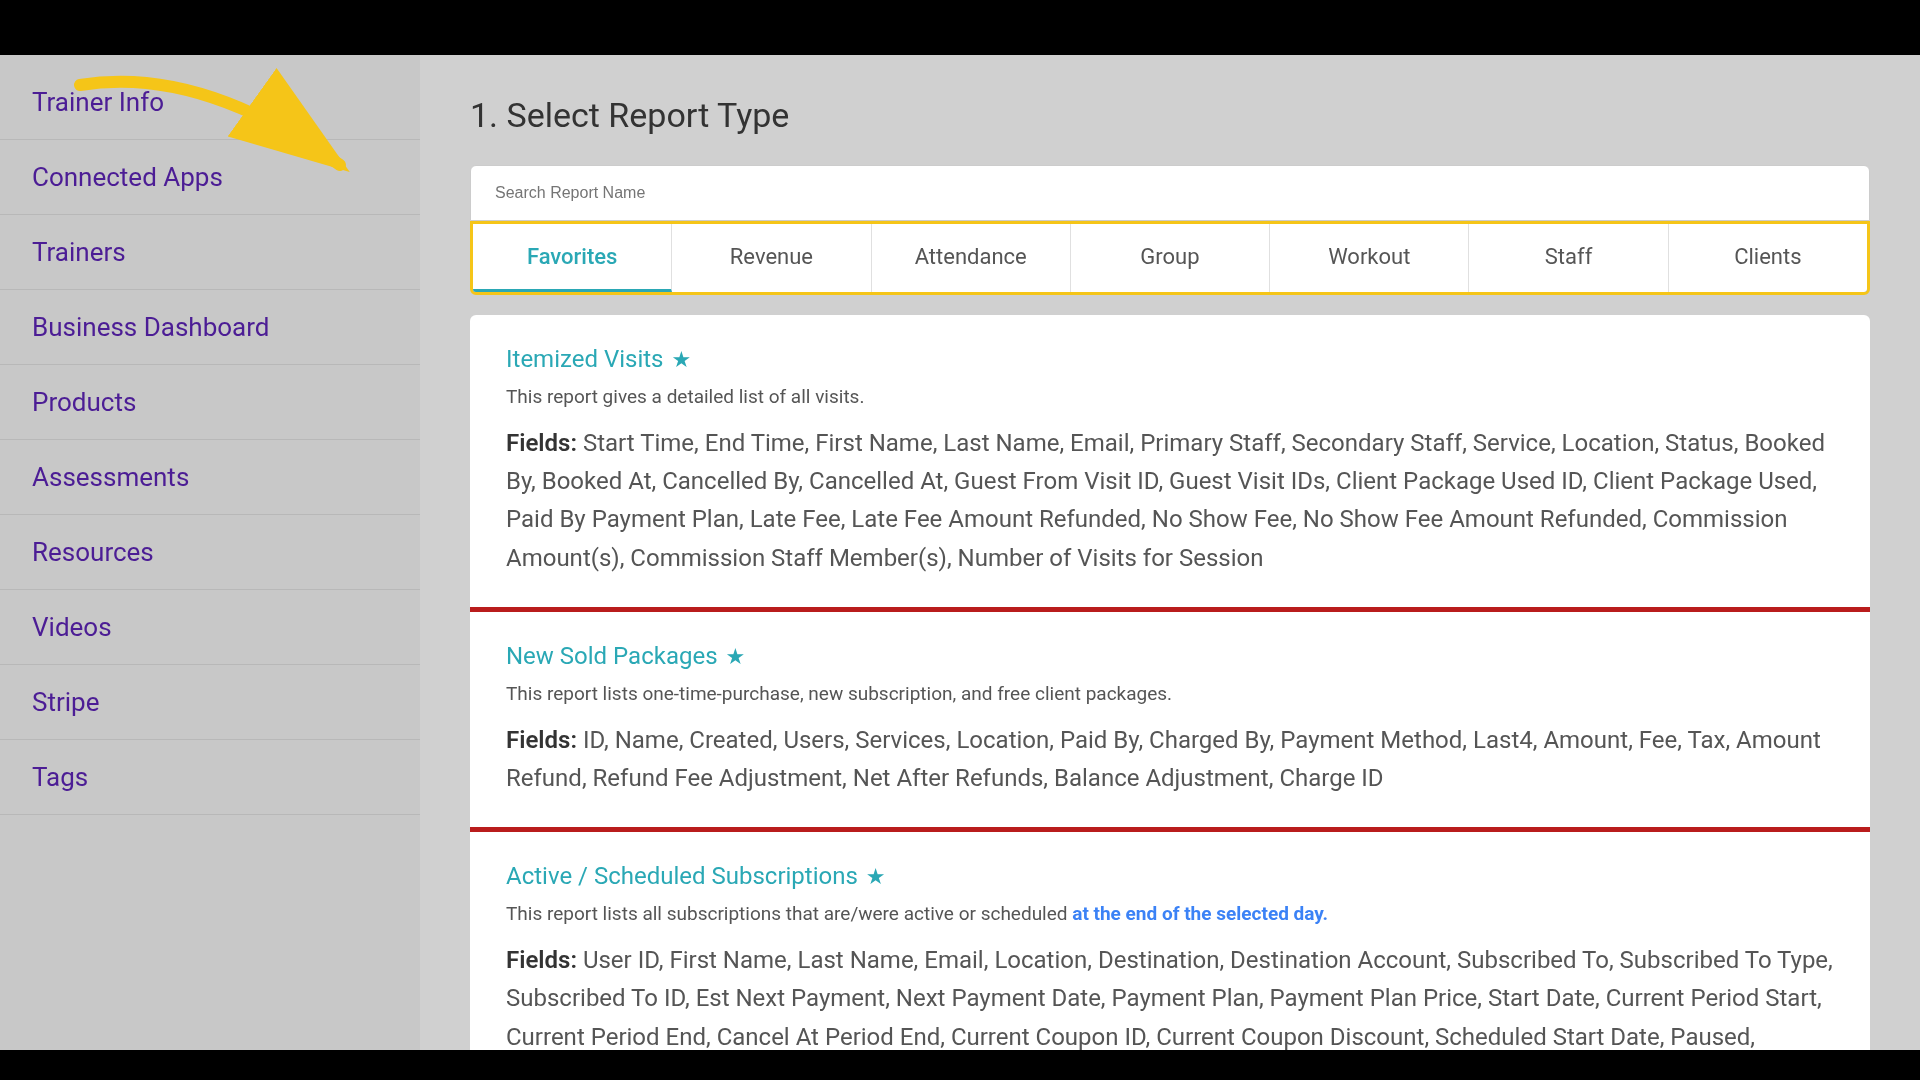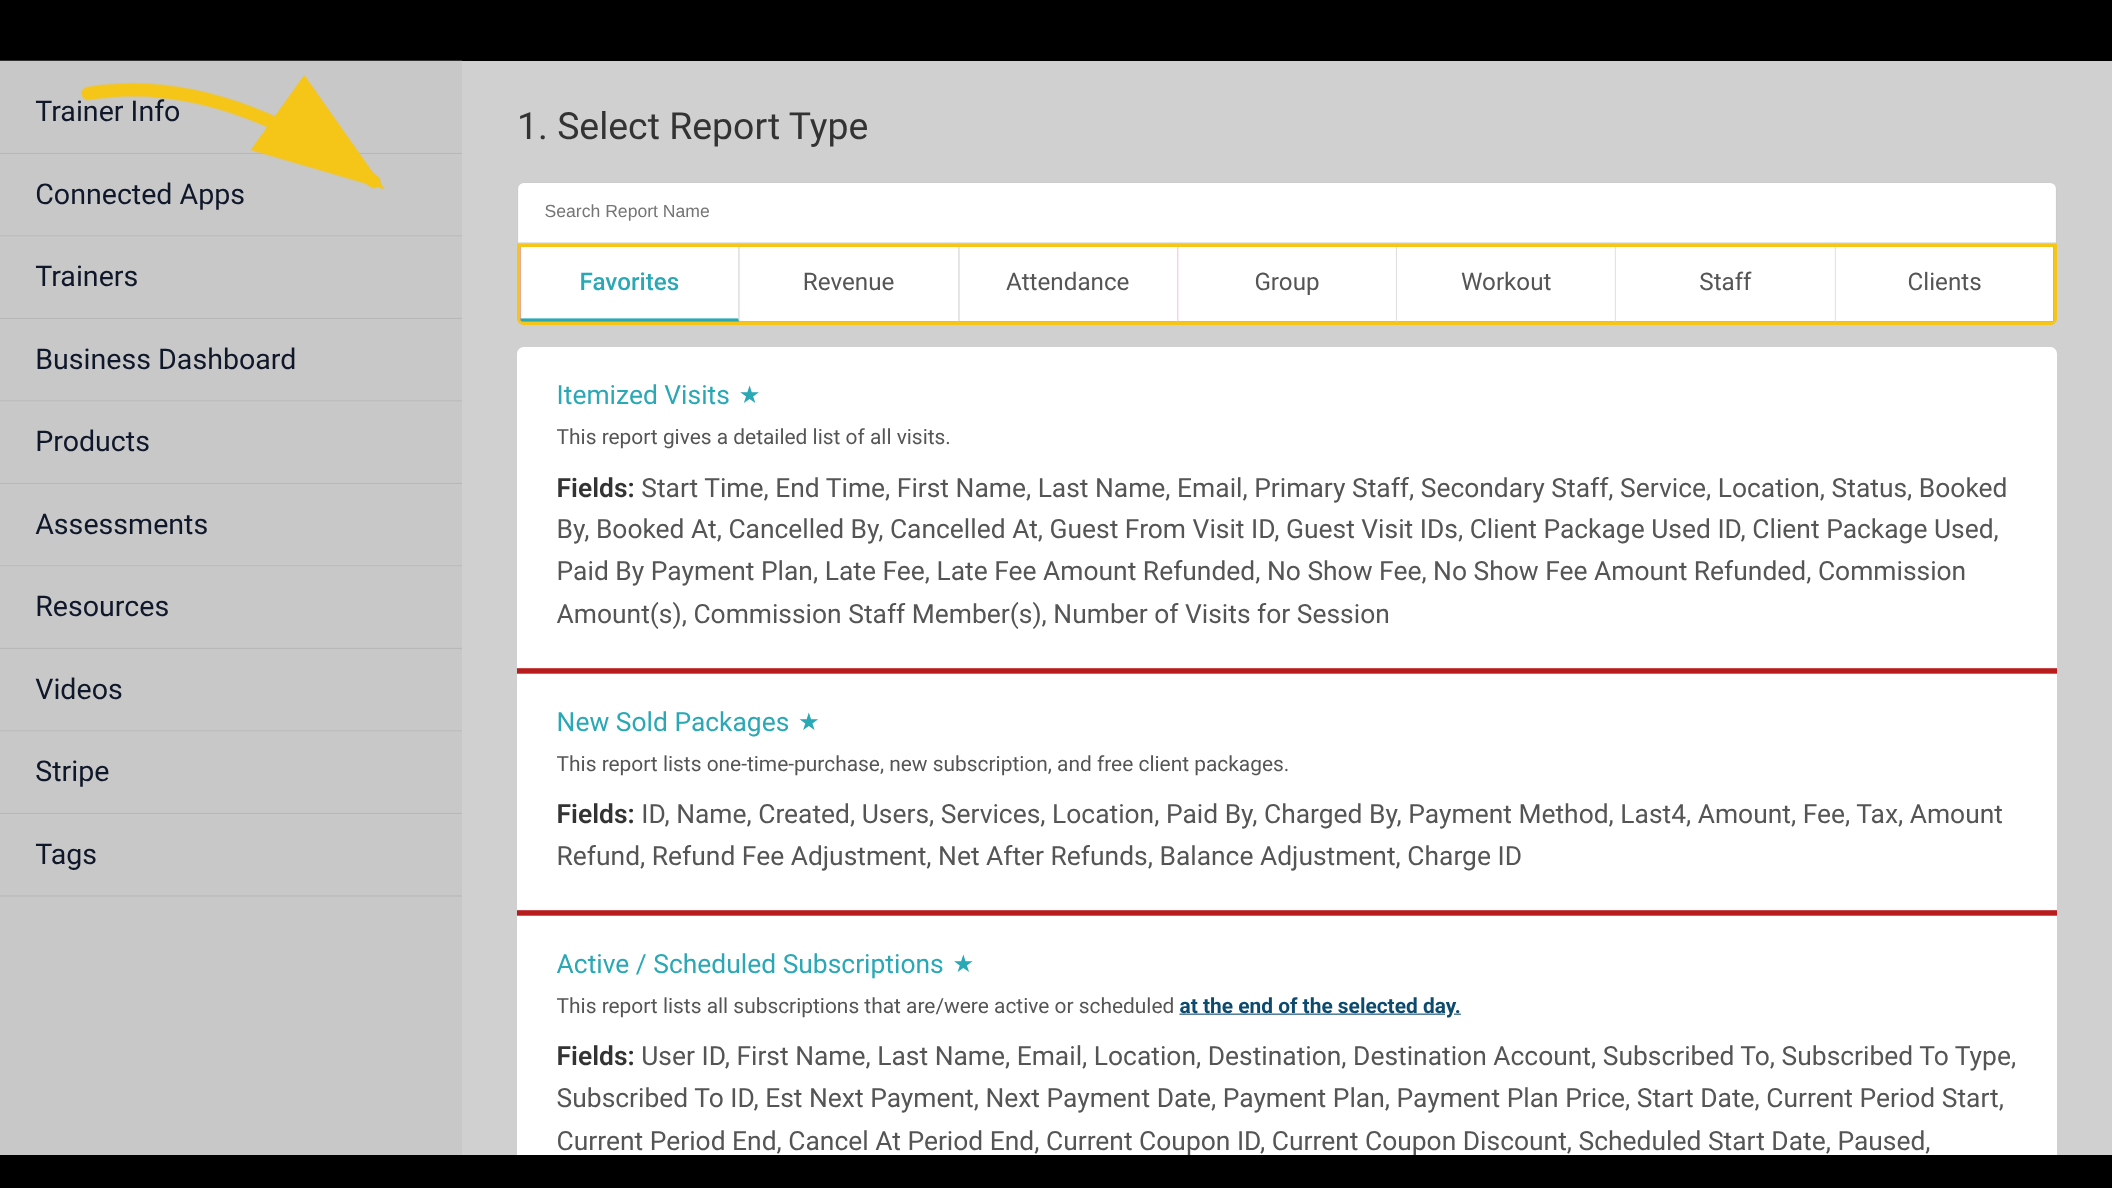--- a/index.html
+++ b/index.html
@@ -29,21 +29,21 @@
       flex-shrink: 0;
       padding-top: 10px;
       overflow-y: auto;
     }
     .sidebar-item {
       display: flex;
       align-items: center;
       padding: 22px 32px;
       border-bottom: 1px solid #b8b8b8;
       font-size: 26px;
-      color: #0f172a;
+      color: #4c1d95;
       cursor: pointer;
       background: #c8c8c8;
     }
     .sidebar-item.active {
       background: #aaa;
       font-weight: 500;
     }
     
     .main-content {
       flex: 1;
@@ -63,21 +63,21 @@
       border: 1px solid #ccc;
       border-radius: 6px 6px 0 0;
       padding: 18px 24px;
       font-size: 16px;
       color: #999;
       width: 100%;
       margin-bottom: 0;
     }
     
     .tabs-container {
-      background: #be185d;
+      background: #737373;
       border: 3px solid #f5c518;
       border-radius: 0 0 6px 6px;
       display: flex;
       overflow: hidden;
       margin-bottom: 20px;
     }
     .tab {
       flex: 1;
       padding: 20px 16px;
       font-size: 22px;
@@ -130,22 +130,21 @@
       font-size: 24px;
       color: #555;
       line-height: 1.6;
     }
     .report-fields strong {
       font-weight: 600;
       color: #333;
     }
     .report-description strong {
       font-weight: 700;
-      color: #0c4a6e;
-      text-decoration: underline;
+      color: #3b82f6;
     }
     .bottom-bar {
       background: #000;
       height: 30px;
       flex-shrink: 0;
     }
     
     .main-content::-webkit-scrollbar { width: 12px; }
     .main-content::-webkit-scrollbar-track { background: #bbb; }
     .main-content::-webkit-scrollbar-thumb { background: #888; border-radius: 4px; }

